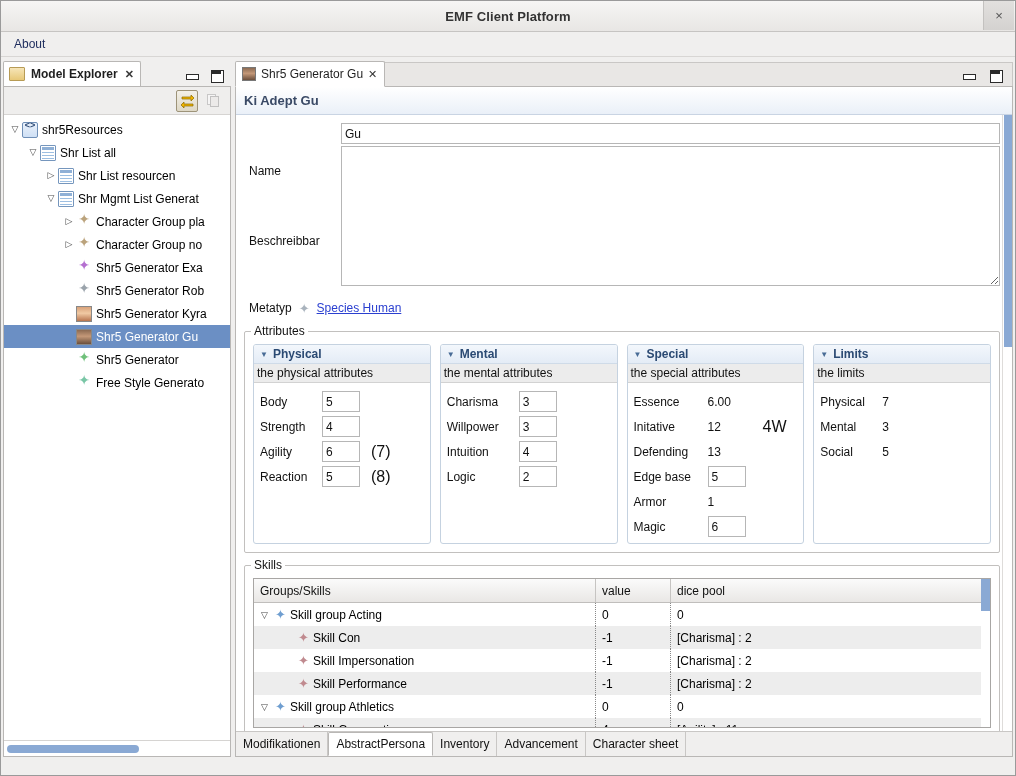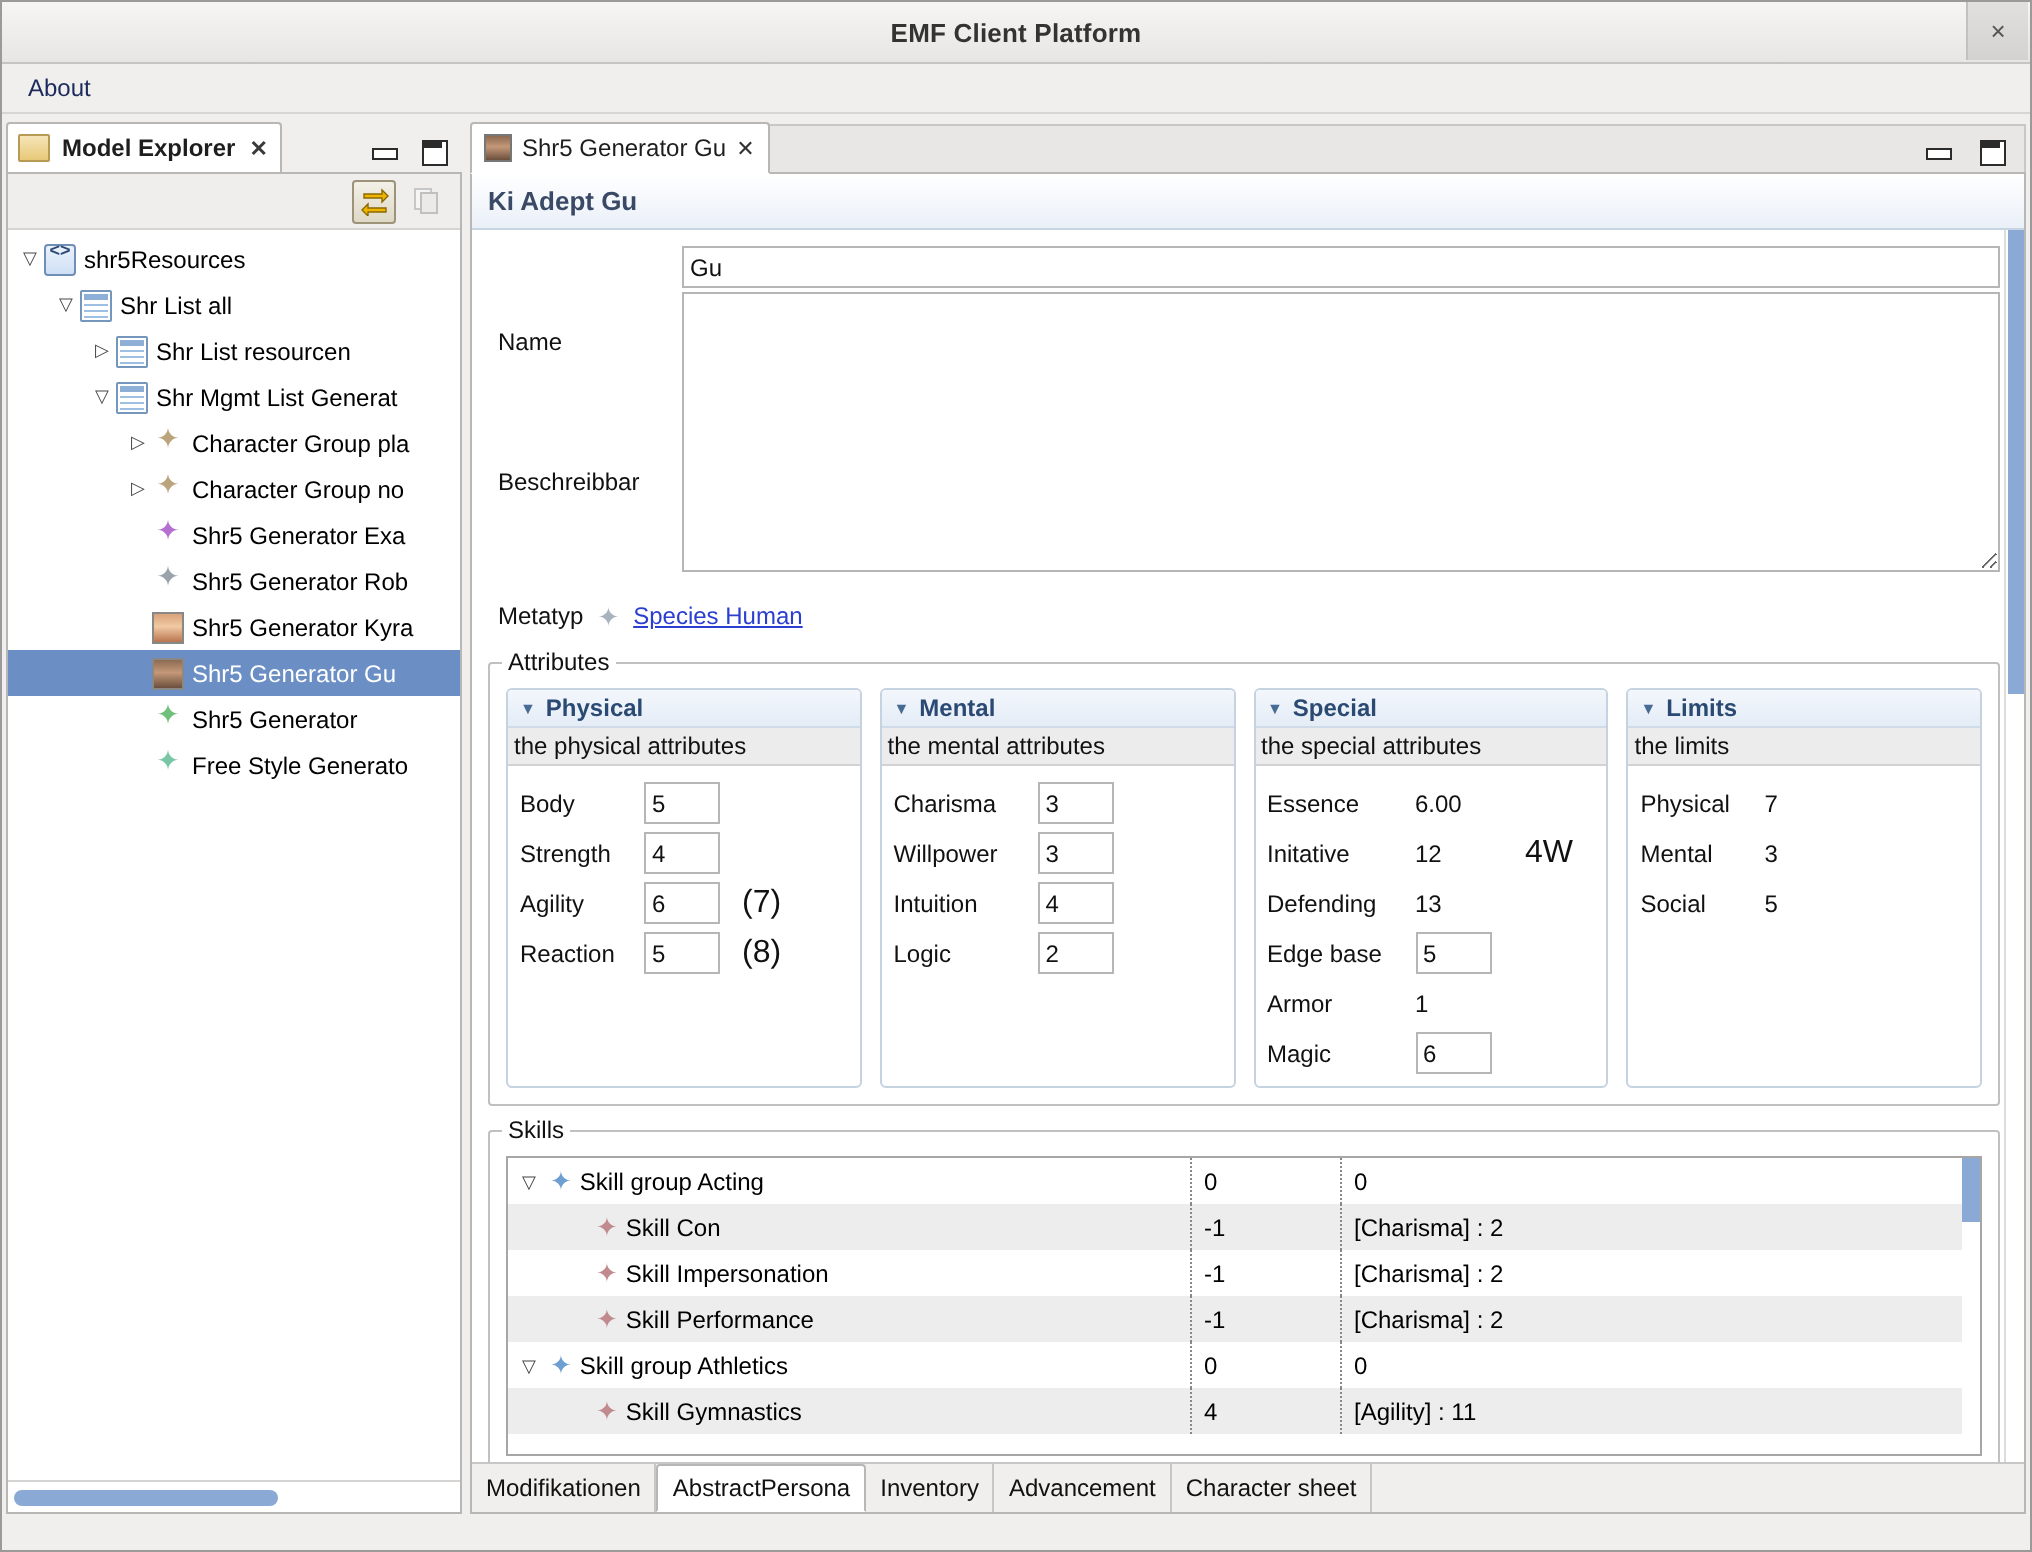--- a/index.html
+++ b/index.html
@@ -704,20 +704,25 @@
                         <span class="num-plain sp-val">5</span>
                       </div>
                     </div>
                   </div>
                 </div>
             </div>
 
             <div class="groupbox" id="skills-box">
               <span class="gb-title">Skills</span>
               <div class="table-wrap">
+                <div class="thead">
+                  <div class="th c1">Groups/Skills</div>
+                  <div class="th c2">value</div>
+                  <div class="th c3">dice pool</div>
+                </div>
                 <div class="tbody" id="skills-body">
                     <div class="trow">
                       <div class="td c1">
                         <span class="tarrow">▽</span>
                         <span class="sk-icon blue">✦</span>
                         <span>Skill group Acting</span>
                       </div>
                       <div class="td c2">0</div>
                       <div class="td c3">0</div>
                     </div>

